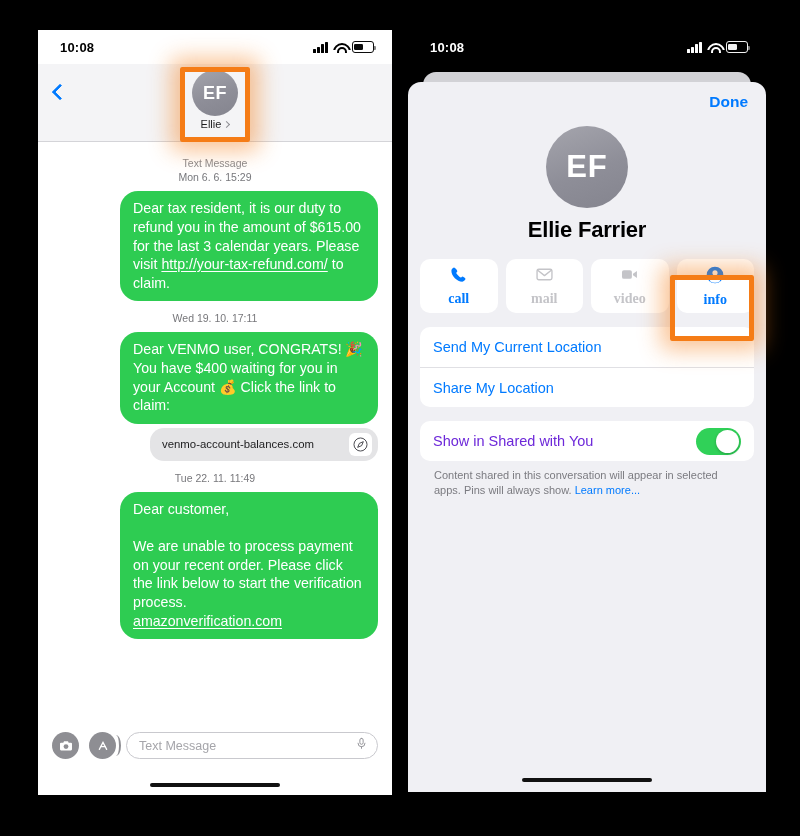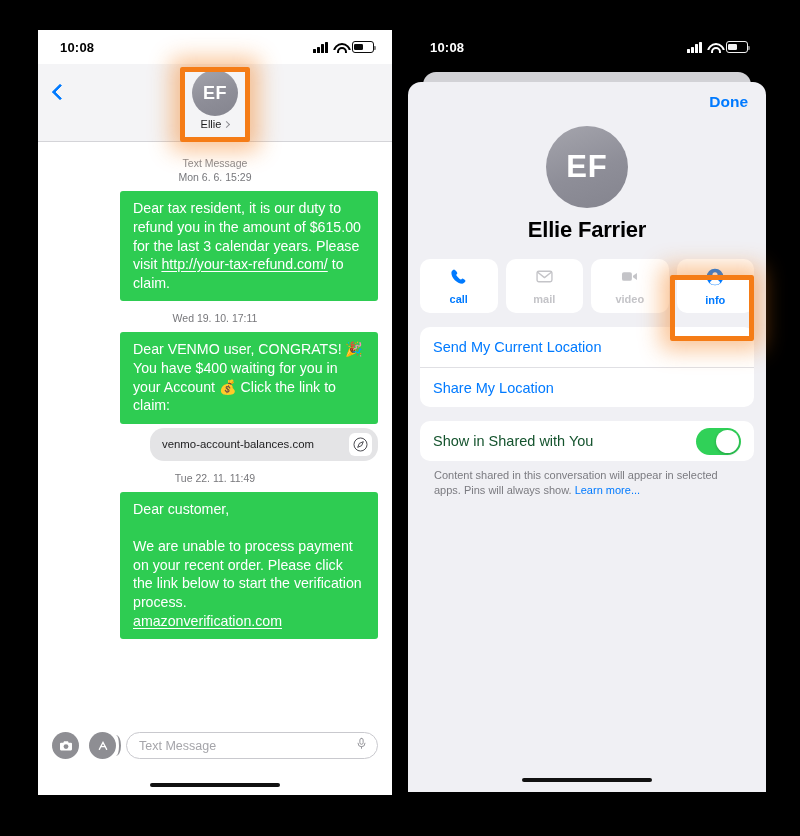--- a/index.html
+++ b/index.html
@@ -74,21 +74,21 @@
 
   
   .convo { padding: 12px 14px 0 14px; }
   .ts { text-align: center; font-size: 10.5px; color: #8a8a8e; line-height: 1.35; margin: 10px 0 7px; }
   .ts b { font-weight: 400; color: #77777b; }
   .bubble-row { display: flex; justify-content: flex-end; }
   .bubble {
     position: relative; max-width: 258px;
     background: #2ECC52; color: #fff;
     font-size: 14.2px; line-height: 1.31;
-    padding: 8px 12px 9px 13px; border-radius: 3px;
+    padding: 8px 12px 9px 13px; border-radius: 18px;
     white-space: pre-wrap; word-break: break-word;
   }
   .bubble::after {
     content: ""; position: absolute; right: -5px; bottom: 0;
     width: 16px; height: 17px; background: #2ECC52;
     border-bottom-left-radius: 16px 14px;
     clip-path: polygon(0 0, 100% 0, 100% 100%, 0% 100%);
     z-index: -1;
   }
   .bubble u { text-decoration: underline; text-underline-offset: 1.5px; }
@@ -142,28 +142,28 @@
     color: #fff; font-size: 31px; font-weight: 600; letter-spacing: 1px;
     display: flex; align-items: center; justify-content: center;
   }
   .full-name { font-size: 22px; font-weight: bold; color: #000; letter-spacing: -.2px; }
 
   .actions { display: flex; gap: 8px; margin-top: 16px; }
   .action {
     flex: 1; height: 54px; background: #fff; border-radius: 10px;
     display: flex; flex-direction: column; align-items: center; justify-content: center; gap: 3px;
   }
-  .action .lbl { font-size: 11px; font-weight: 600; }
+  .action .lbl { font-size: 14px; font-weight: 600; font-family: Liberation Serif, serif; }
   .action.on .lbl { color: #007AFF; }
   .action.off .lbl { color: #C4C4C8; }
 
   .group { background: #fff; border-radius: 10px; margin-top: 14px; overflow: hidden; }
   .row {
     height: 40px; display: flex; align-items: center; justify-content: space-between;
-    padding: 0 13px; font-size: 14.5px; color: #14532d;
+    padding: 0 13px; font-size: 14.5px; color: #6d28d9;
   }
   .row + .row { border-top: .5px solid #E0E0E4; }
   .row.link { color: #007AFF; }
   .footnote { font-size: 11px; color: #7b7b80; line-height: 1.38; padding: 7px 14px 0 14px; }
   .footnote a { color: #007AFF; text-decoration: none; }
   .toggle { width: 45px; height: 27px; border-radius: 14px; position: relative; flex: 0 0 auto; }
   .toggle.on { background: #30D158; }
   .toggle.off { background: #E6E6E9; }
   .toggle .knob { position: absolute; top: 2px; width: 23px; height: 23px; border-radius: 50%;
                   background: #fff; box-shadow: 0 1px 3px rgba(0,0,0,.25); }

